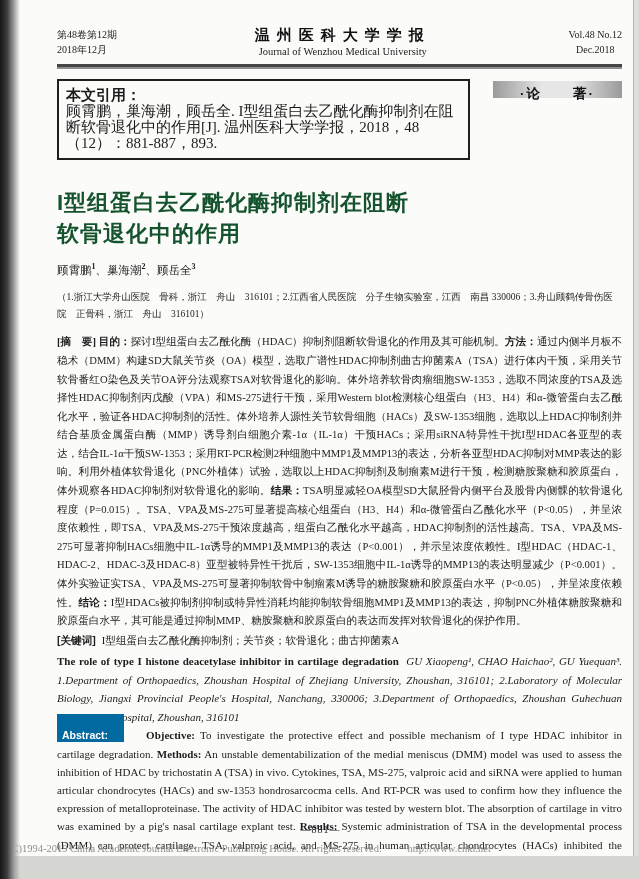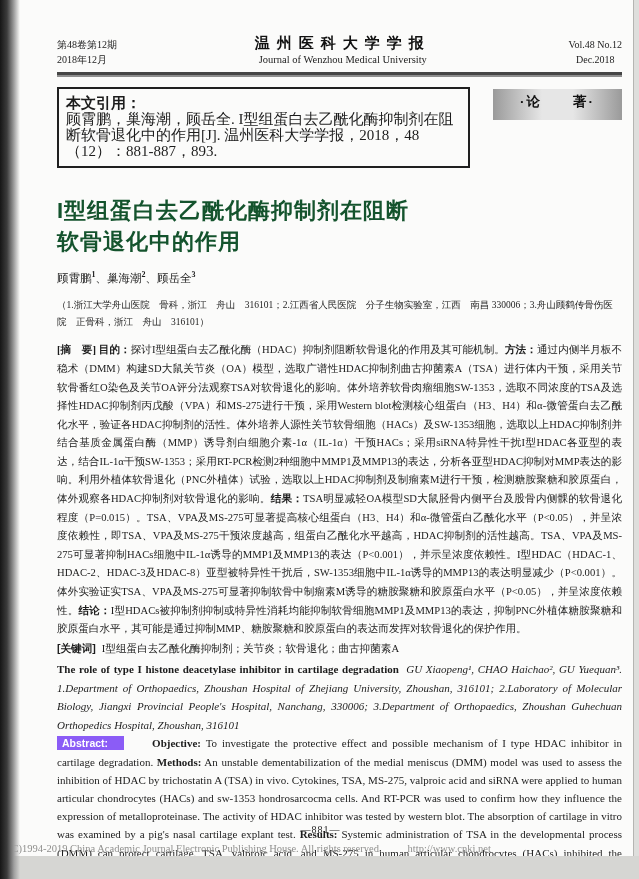--- a/index.html
+++ b/index.html
@@ -20,37 +20,37 @@
   }
   .bottom-strip{
     position:absolute;left:0;top:856px;width:639px;height:23px;
     background:#d6d6d3;z-index:2;
   }
   .content{position:relative;margin:0 0 0 49px;width:565px;}
   .bold{font-weight:bold;}
   .ital{font-style:italic;}
 
   
-  .journal-header{display:flex;justify-content:space-between;align-items:flex-end;padding-top:35px;font-size:10px;line-height:15px;}
+  .journal-header{display:flex;justify-content:space-between;align-items:flex-start;padding-top:27px;font-size:10px;line-height:15px;}
   .jh-left,.jh-right{white-space:nowrap;}
   .jh-right{text-align:center;}
   .jh-center{text-align:center;flex:1;}
   .jtitle{font-family:"Liberation Sans","DejaVu Sans",sans-serif;font-weight:bold;font-size:15px;letter-spacing:7px;color:#111;}
   .jsub{font-size:10.5px;margin-top:2px;}
   .double-rule{margin-top:5px;height:3px;background:#454545;box-shadow:0 2px 0 #8e8e8e;}
 
   
   .cite-row{display:flex;margin-top:12px;align-items:flex-start;}
   .cite-box{
     width:402px;border:2px solid #1f1f1f;padding:6px 7px 7px 7px;
     font-size:15px;line-height:16px;display:flex;flex-direction:column;
   }
   .cite-label{white-space:nowrap;margin-right:4px;}
   .badge{
-    margin-left:23px;margin-top:2px;width:131px;height:31px;line-height:25px;text-align:center;
+    margin-left:23px;margin-top:2px;width:131px;height:17px;line-height:25px;text-align:center;
     background:linear-gradient(90deg,#9a9a9a 0%,#e6e6e6 38%,#e6e6e6 62%,#9a9a9a 100%);
     font-family:"Liberation Sans","DejaVu Sans",sans-serif;
     font-weight:bold;font-size:13.5px;color:#111;letter-spacing:2px;white-space:nowrap;
   }
 
   
   .title{
     margin:27px 0 0 0;font-family:"Liberation Sans","DejaVu Sans",sans-serif;
     font-size:22px;font-weight:bold;line-height:31px;color:#14532d;letter-spacing:1px;
   }
@@ -62,22 +62,22 @@
   .abstract-cn{margin:11px 0 0 0;font-size:10.6px;line-height:18.6px;text-align:justify;}
   .abstract-cn .seg-label{font-family:Liberation Serif, serif;font-weight:bold;}
   .kv-line{margin:0;font-size:10.6px;line-height:18.6px;}
   .kv-label{font-family:"Liberation Sans","DejaVu Sans",sans-serif;font-weight:bold;margin-right:6px;}
   .kv-gap{margin-left:14px;}
 
   
   .en-title{margin:2px 0 0 0;font-size:11px;line-height:18.5px;text-align:justify;}
   .en-abs{margin:0;font-size:11px;line-height:18.2px;text-align:justify;}
   .abs-badge{
-    background:#8b5cf6;color:#fff;font-family:"Liberation Sans","DejaVu Sans",sans-serif;
-    font-weight:bold;font-size:10.5px;padding:1px 16px 1px 5px;margin-right:28px;
+    background:#0369a1;color:#fff;font-family:"Liberation Sans","DejaVu Sans",sans-serif;
+    font-weight:bold;font-size:10.5px;padding:15px 16px 1px 5px;margin-right:22px;
   }
 
   .pageno{position:absolute;left:0;top:824px;width:625px;text-align:center;font-size:10px;letter-spacing:1px;}
   .copyright{
     position:absolute;left:0;top:843px;width:610px;
     font-size:10.5px;color:#8f8f8d;white-space:nowrap;
   }
   .copyright .url{margin-left:26px;}
 </style>
 </head>

